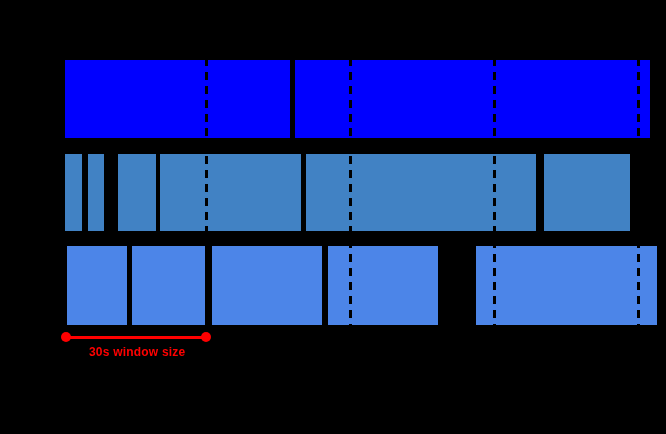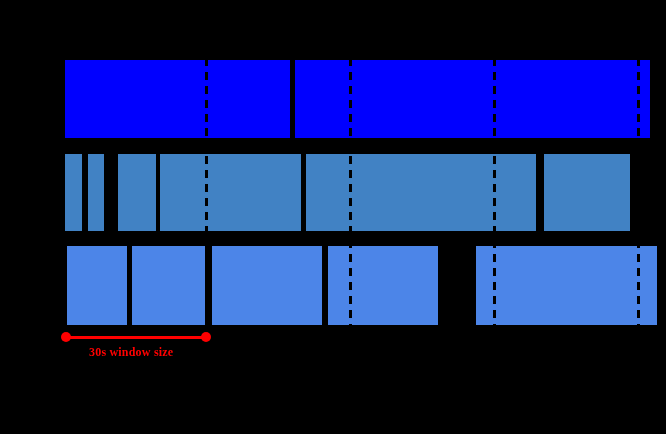--- a/index.html
+++ b/index.html
@@ -1,18 +1,18 @@
 <!DOCTYPE html>
 <html><head>
 <meta charset="utf-8">
 <style>
   html,body{margin:0;padding:0;background:#000;}
   #chart-canvas{
     position:relative;width:666px;height:428px;background:#000;overflow:hidden;
-    font-family:Liberation Serif, serif;
+    font-family:Liberation Sans, sans-serif;
   }
   .seg{position:absolute;}
   .dash{
     position:absolute;
     background:repeating-linear-gradient(180deg,#000 0px,#000 8px,transparent 8px,transparent 14px);
   }
   #arrow-line{position:absolute;background:#FF0000;}
   .arrow-head{position:absolute;background:#FF0000;border-radius:50%;}
   #window-size-label{
     position:absolute;color:#FF0000;font-weight:bold;font-size:12px;letter-spacing:0.2px;

